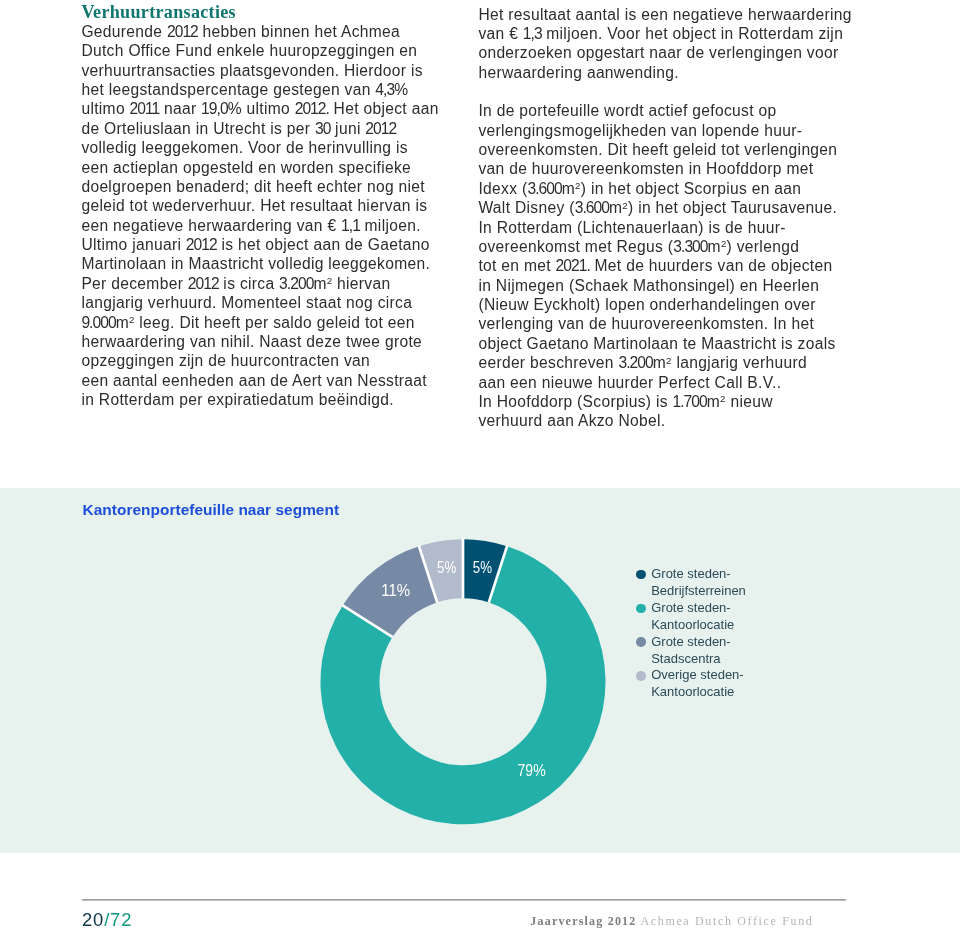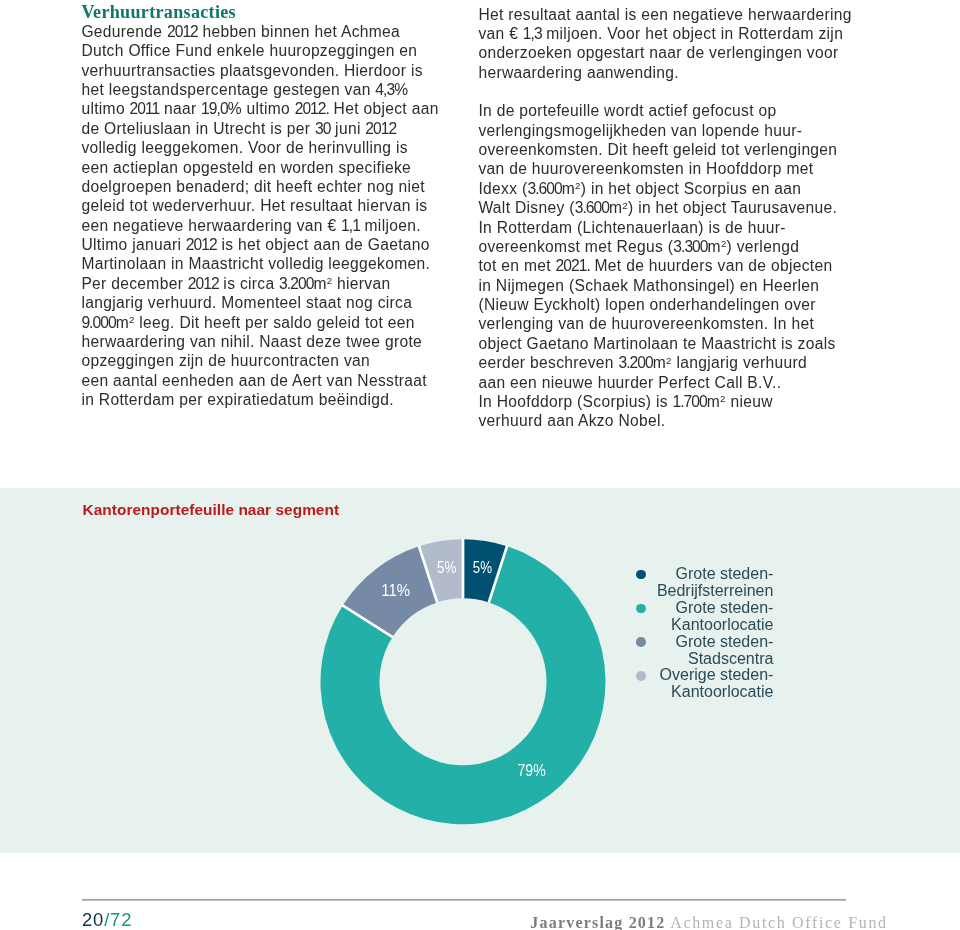--- a/index.html
+++ b/index.html
@@ -13,35 +13,35 @@
   #col-right{left:478.4px;top:4.5px;width:390px;}
   .sec-head{color:#0f766e;font-family:"Liberation Serif",serif;font-weight:bold;
             font-size:18.1px;line-height:19.37px;letter-spacing:0.3px;position:relative;top:0.6px;}
   .para{margin:0;white-space:nowrap;}
   .blank{height:19.37px;}
   .num{letter-spacing:-0.95px;}
   sup{font-size:0.62em;vertical-align:baseline;position:relative;top:-0.48em;line-height:0;}
 
   .chartband{position:absolute;left:0;top:488px;width:960px;height:365px;background:#e7f2ef;}
   .chart-title{position:absolute;left:82.6px;top:501px;font-size:15.4px;font-weight:bold;
-               color:#b91c1c;letter-spacing:0.05px;}
+               color:#1d4ed8;letter-spacing:0.05px;}
 
   .donutwrap{position:absolute;left:0;top:0;}
   .legend{position:absolute;left:633.4px;top:566px;width:140px;
-          font-size:16px;line-height:16.9px;color:#2c4a56;text-align:right;}
+          font-size:13px;line-height:16.9px;color:#2c4a56;}
   .legitem{position:relative;padding-left:17.8px;}
   .dot{position:absolute;left:3.1px;top:3.7px;width:9.6px;height:9.6px;border-radius:50%;}
 
   .footer-rule{position:absolute;left:82.3px;top:899px;width:763.4px;height:2px;
                background:linear-gradient(to bottom,#9f9f9f 0%,#9f9f9f 50%,#bebebe 50%,#bebebe 100%);}
   .pagenum{position:absolute;left:82px;top:908.6px;font-size:18.4px;letter-spacing:0.85px;font-weight:normal;
            color:#0b3349;}
   .pagenum i{font-style:normal;color:#10987f;}
   .colophon{position:absolute;left:530.3px;top:913.5px;font-family:"Liberation Serif",serif;
-            font-size:16px;letter-spacing:1.65px;color:#b4b4b4;}
+            font-size:12px;letter-spacing:1.65px;color:#b4b4b4;}
   .colophon b{color:#7d7d7d;font-weight:bold;letter-spacing:1.2px;}
 </style>
 </head>
 <body>
 
 <div class="page">
 
   <div class="col" id="col-left">
     <div class="sec-head">Verhuurtransacties</div>
     <div id="left-lines">

